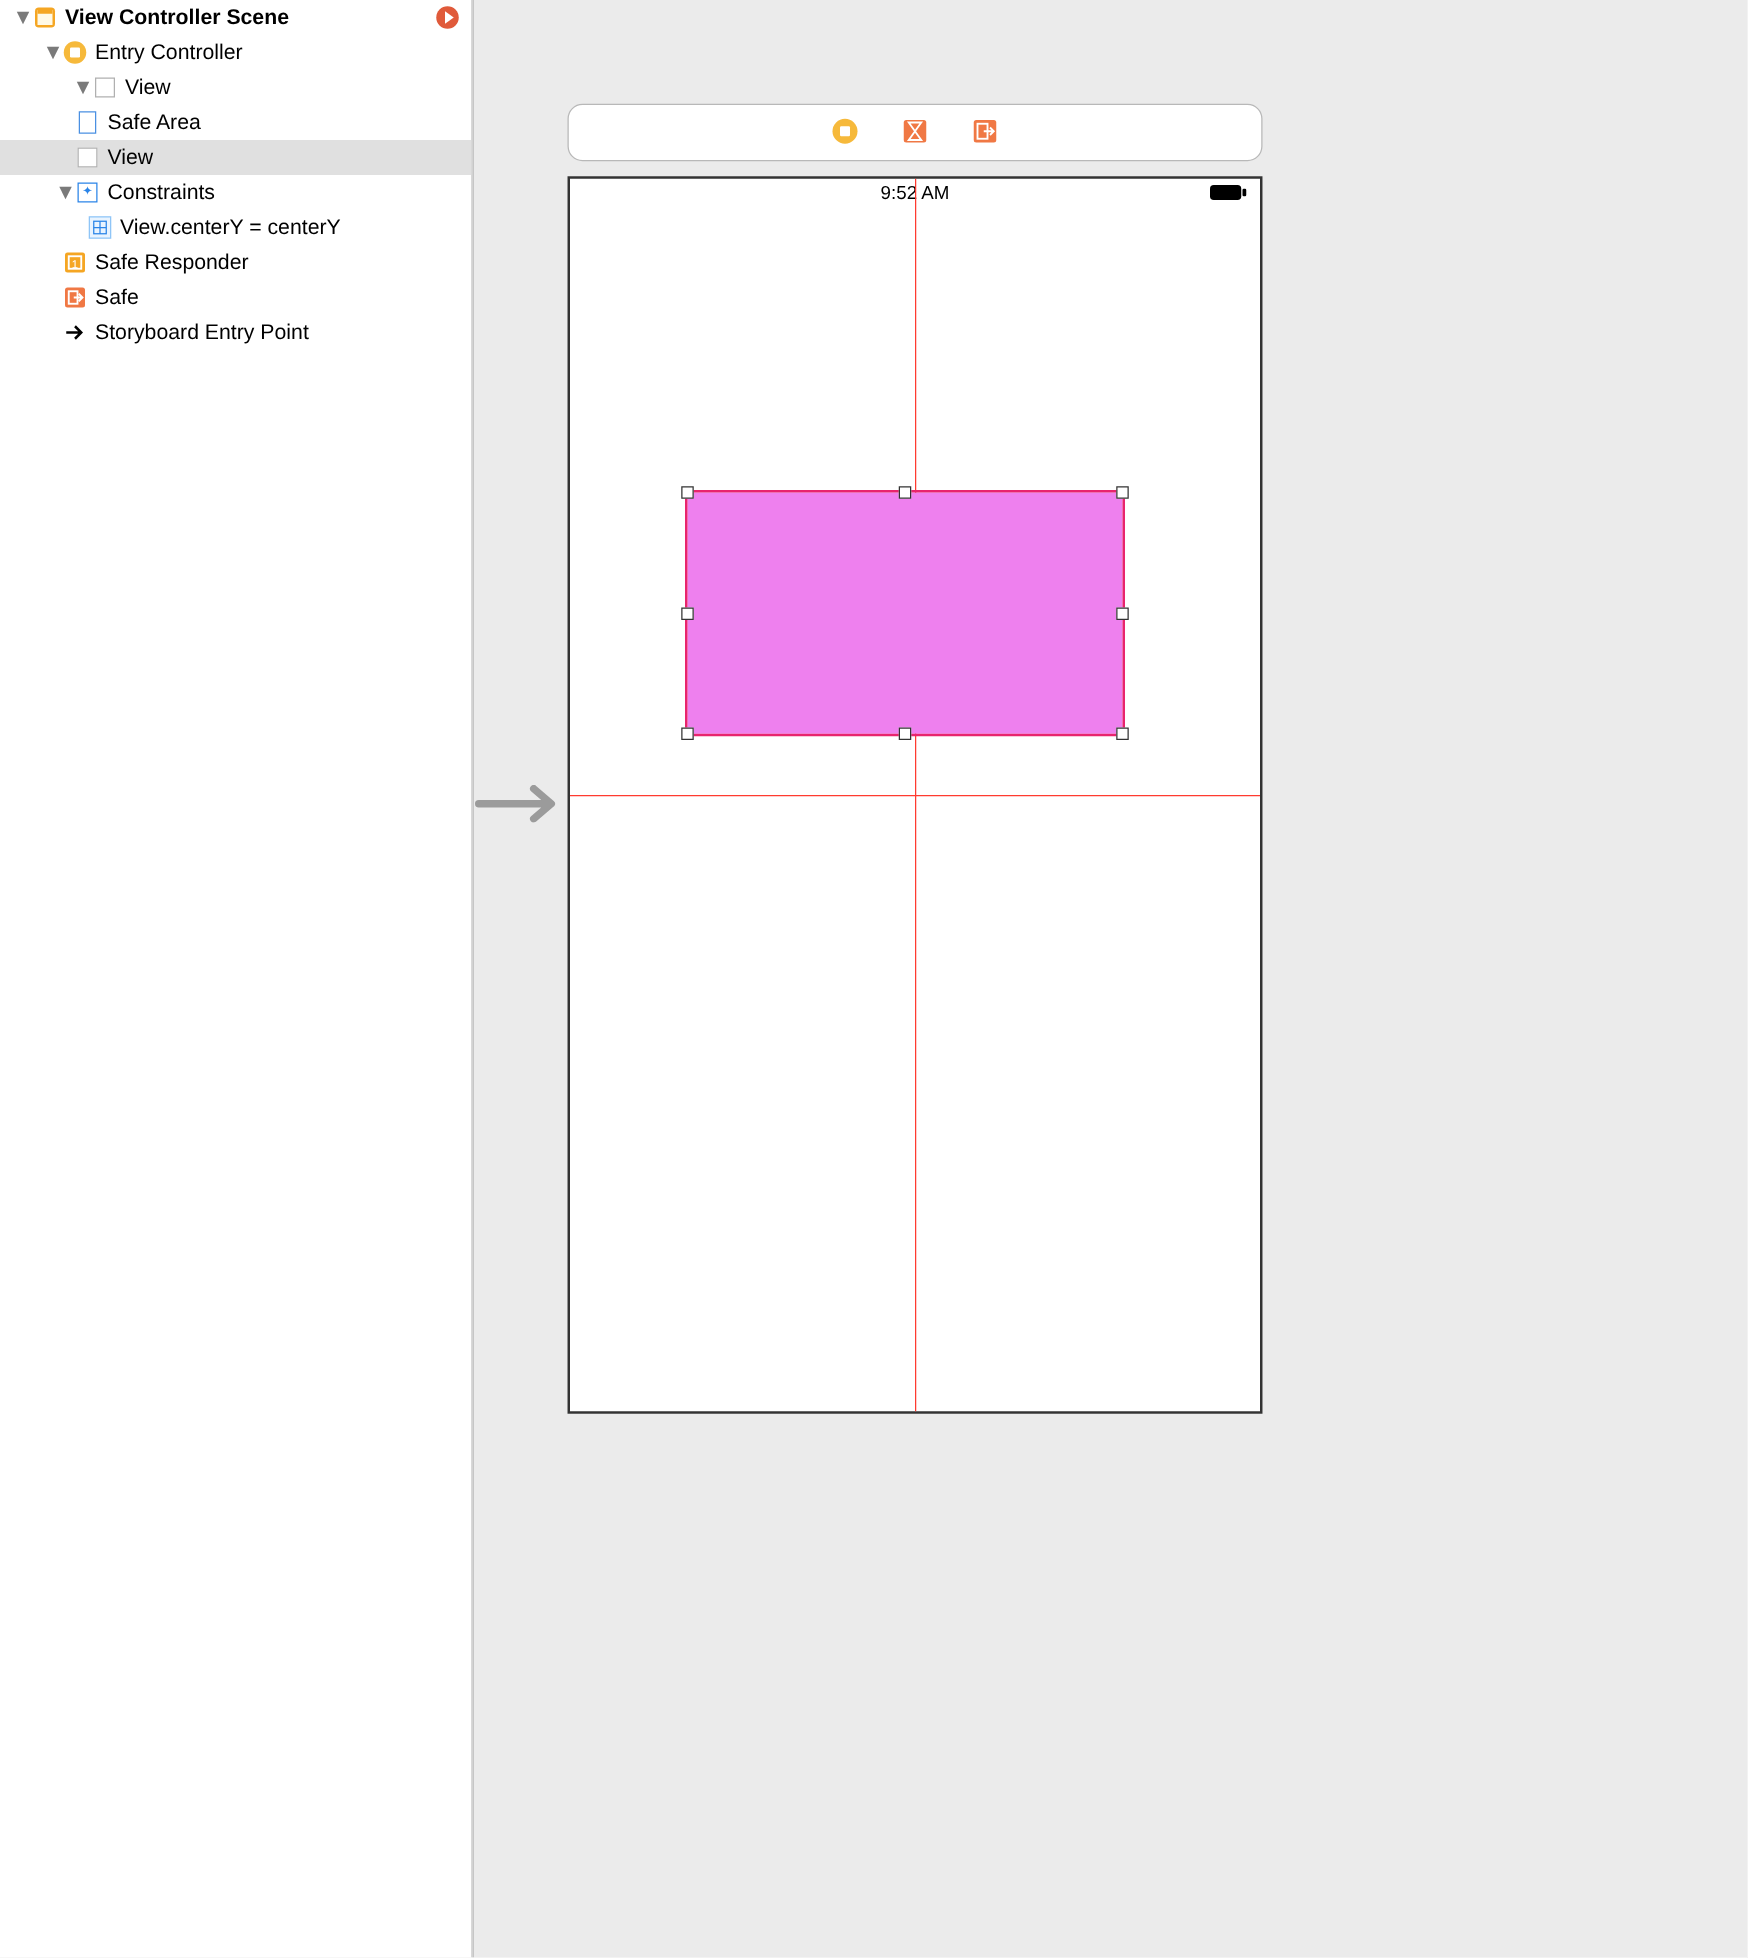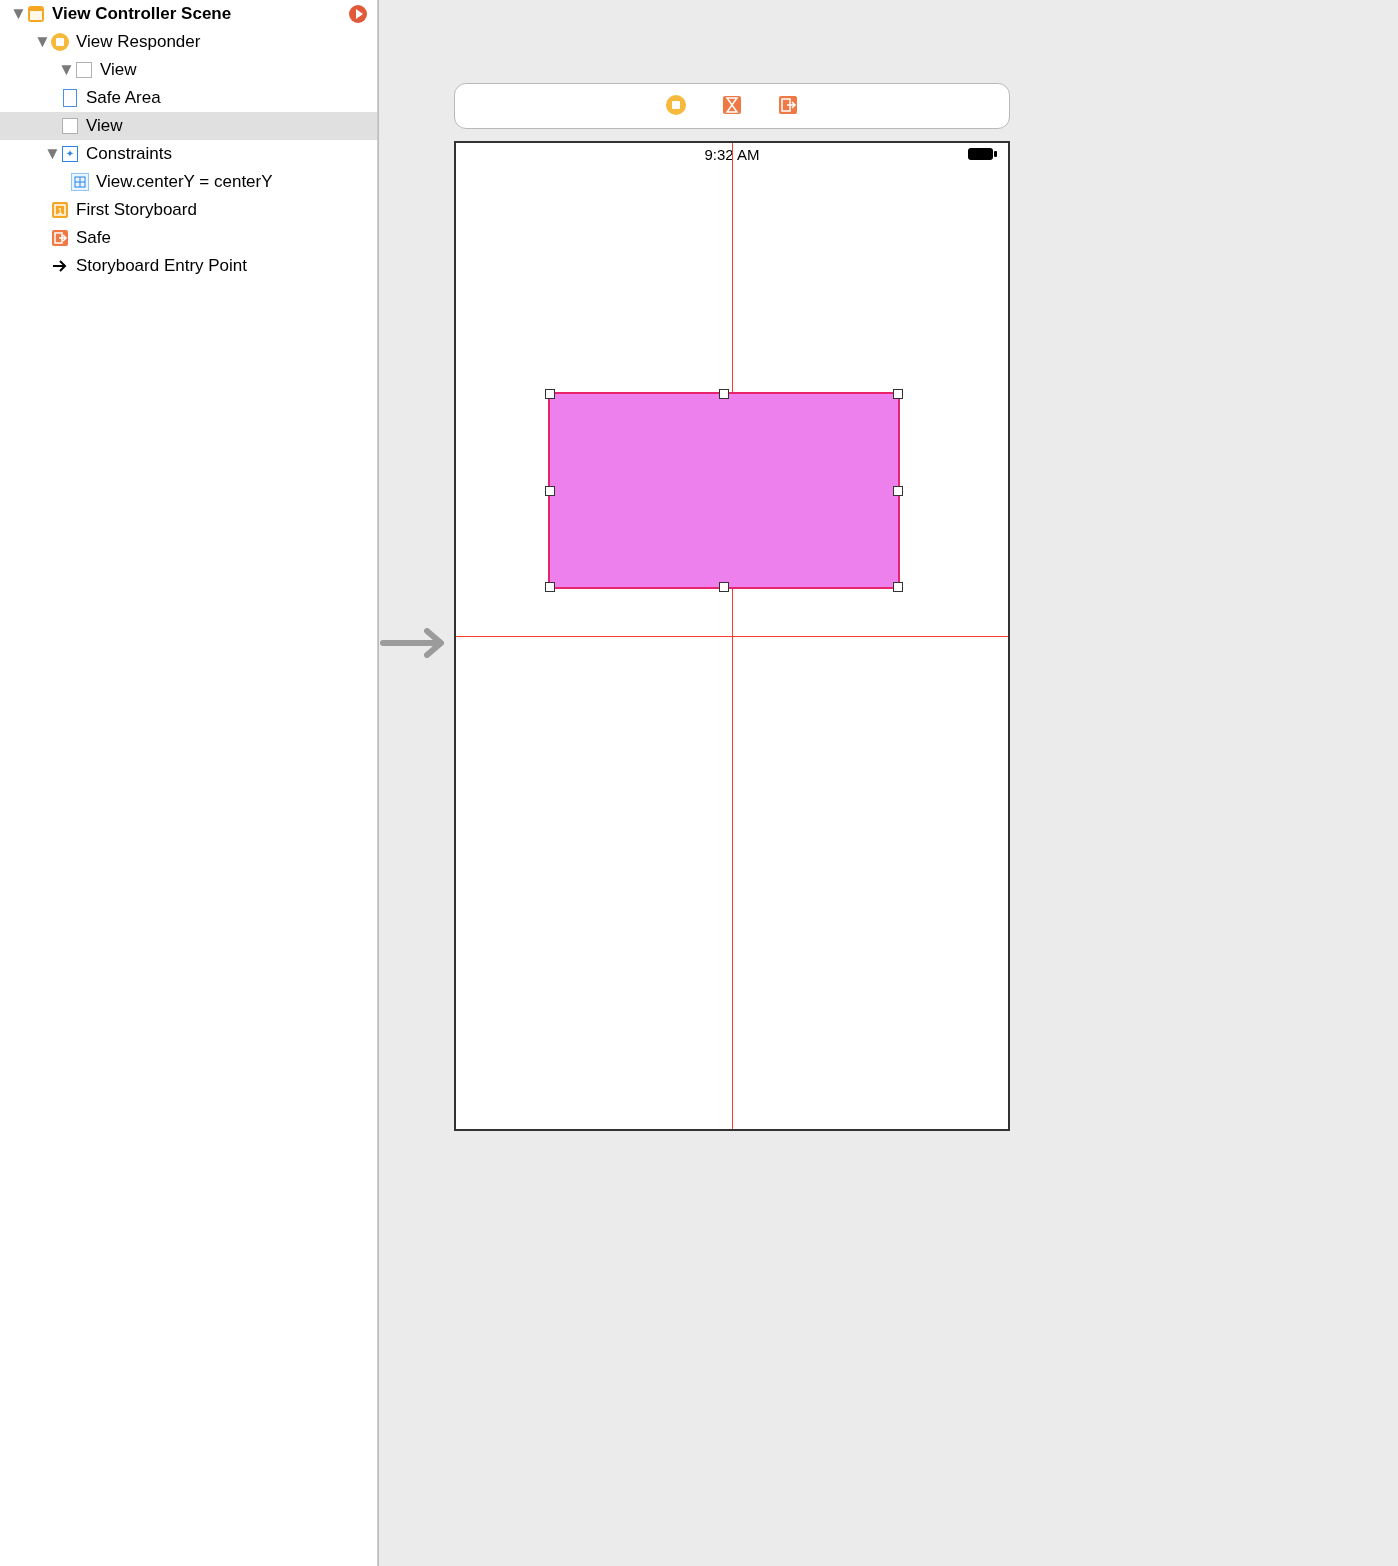--- a/index.html
+++ b/index.html
@@ -184,21 +184,21 @@
     </div>
 
     <div class="tree-row ind2">
       <span class="disclosure">▼</span>
       <span class="tree-icon">
         <svg width="20" height="20">
             <circle cx="10" cy="10" r="9" fill="#f6b93b"></circle>
             <rect x="6" y="6" width="8" height="8" fill="#fff" rx="1"></rect>
           </svg>
       </span>
-      <span class="label-text">View Responder</span>
+      <span class="label-text">Entry Controller</span>
     </div>
 
     <div class="tree-row ind3">
       <span class="disclosure">▼</span>
       <span class="tree-icon">
           <span class="icon-view"></span>
         </span>
       <span class="label-text">View</span>
     </div>
 
@@ -243,21 +243,21 @@
 
     <div class="tree-row ind2">
       <span class="disclosure"></span>
       <span class="tree-icon">
         <svg width="20" height="20">
             <rect x="2" y="2" width="16" height="16" rx="2" fill="#f5a623"></rect>
             <rect x="5" y="5" width="10" height="10" fill="none" stroke="#fff" stroke-width="1.5"></rect>
             <text x="10" y="14" text-anchor="middle" fill="#fff" font-size="9">1</text>
           </svg>
       </span>
-      <span class="label-text">First Storyboard</span>
+      <span class="label-text">Safe Responder</span>
     </div>
 
     <div class="tree-row ind2">
       <span class="disclosure"></span>
       <span class="tree-icon">
         <svg width="20" height="20">
             <rect x="2" y="2" width="16" height="16" rx="2" fill="#f07844"></rect>
             <rect x="5" y="5" width="7" height="10" fill="none" stroke="#fff" stroke-width="1.5"></rect>
             <path d="M9 10 L16 10 M13 7 L16 10 L13 13" fill="none" stroke="#fff" stroke-width="1.5"></path>
           </svg>
@@ -302,21 +302,21 @@
     </div>
 
     <div class="entry-arrow">
       <svg width="78" height="30">
           <path d="M4 15 L60 15 M48 3 L62 15 L48 27" fill="none" stroke="#9b9b9b" stroke-width="6" stroke-linecap="round" stroke-linejoin="round"></path>
         </svg>
     </div>
 
     <div class="device">
       <div class="statusbar">
-        <span class="time">9:32 AM</span>
+        <span class="time">9:52 AM</span>
         <span class="battery">
           <svg width="30" height="14">
               <rect x="0" y="1" width="25" height="12" rx="3" fill="#000"></rect>
               <rect x="26" y="4" width="3" height="6" rx="1" fill="#000"></rect>
             </svg>
         </span>
       </div>
 
       <div class="guide-v"></div>
       <div class="guide-h"></div>

